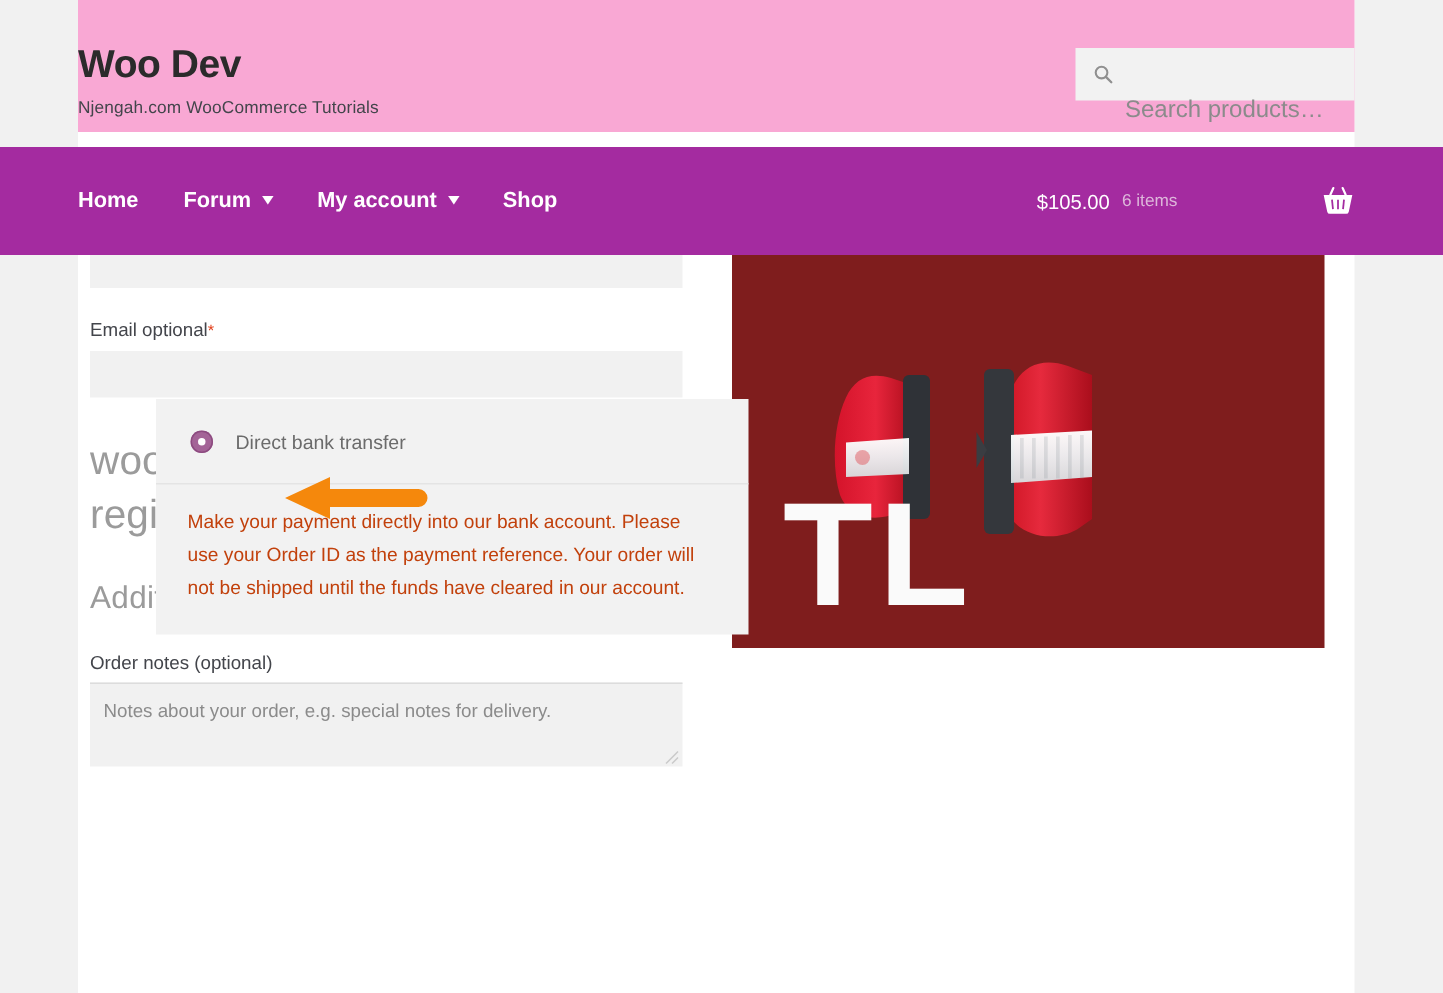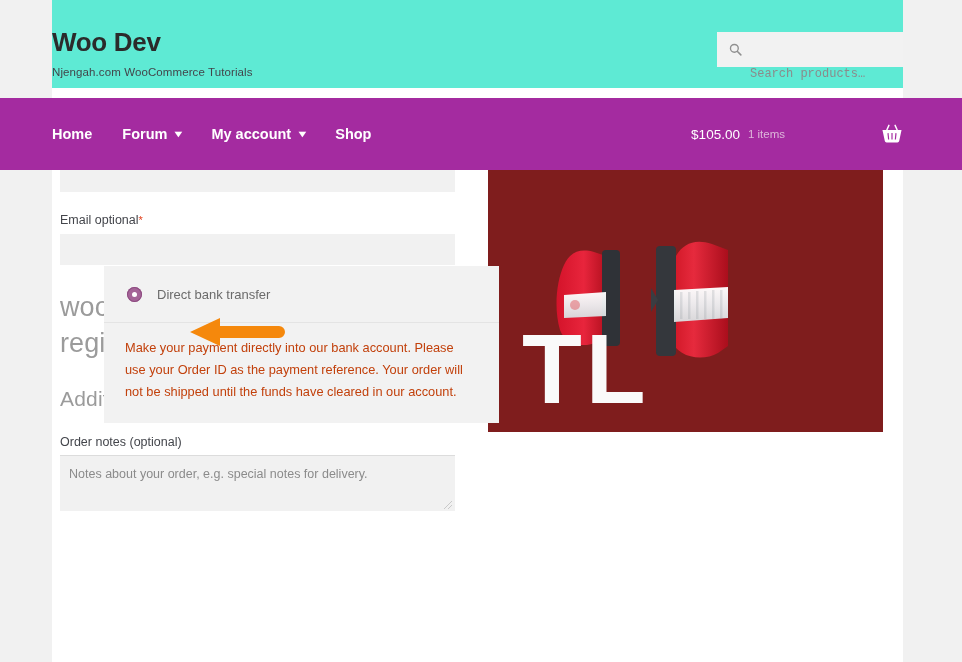--- a/index.html
+++ b/index.html
@@ -17,43 +17,43 @@
   
   .site-container {
     position: absolute;
     left: 52px; top: 0; width: 851px; min-height: 662px;
     background: #ffffff;
   }
   
   .site-header {
     position: relative;
     height: 88px;
-    background: #5eead4;
+    background: #f9a8d4;
   }
   .branding { position: absolute; left: 0; top: 28px; }
   .site-title {
     font-size: 26px; font-weight: bold; color: #2b2b2b;
     letter-spacing: -0.3px; line-height: 1.1;
   }
   .site-tagline {
     margin-top: 9px;
     font-size: 11.5px; color: #43454b; letter-spacing: 0.1px;
   }
   .search-form {
     position: absolute; right: 0px; top: 32px;
     width: 186px; height: 35px;
     background: #f2f2f2;
     display: flex; align-items: center;
     padding-left: 12px;
   }
   .search-icon { width: 13px; height: 13px; flex: 0 0 auto; margin-right: 8px; opacity: .65; }
   .search-input {
     border: 0; outline: 0; background: transparent;
-    font-family: Liberation Mono, monospace;
-    font-size: 12px; color: #6d6d6d; width: 150px; margin-top: 48px;
+    font-family: Liberation Sans, sans-serif;
+    font-size: 16px; color: #6d6d6d; width: 150px; margin-top: 48px;
   }
   .search-input::placeholder { color: #8b8b8b; }
 
   
   .main-nav {
     position: absolute; left: 0; top: 98px;
     width: 962px; height: 72px;
     background: #a1238f;
     background: #a42ba0;
     z-index: 30;
@@ -296,21 +296,21 @@
           <span>My account</span>
           <span class="chev">▾</span>
         </div>
         <div class="nav-item">
           <span>Shop</span>
         </div>
       </div>
 
       <div class="cart-block">
         <span class="cart-amount">$105.00</span>
-        <span class="cart-count">1 items</span>
+        <span class="cart-count">6 items</span>
         <svg class="cart-icon" viewBox="0 0 24 22">
           <path d="M8.6 1.5 L6.4 6.4 M15.4 1.5 L17.6 6.4" stroke="#ffffff" stroke-width="1.6" fill="none" stroke-linecap="round"></path>
           <path d="M1.5 6.6 h21 l-2.6 12.2 a2 2 0 0 1 -2 1.6 H6.1 a2 2 0 0 1 -2 -1.6 Z" fill="#ffffff"></path>
           <g stroke="#a42ba0" stroke-width="1.3">
             <line x1="7.6" y1="10" x2="8.3" y2="17"></line>
             <line x1="12" y1="10" x2="12" y2="17"></line>
             <line x1="16.4" y1="10" x2="15.7" y2="17"></line>
           </g>
         </svg>
       </div>

